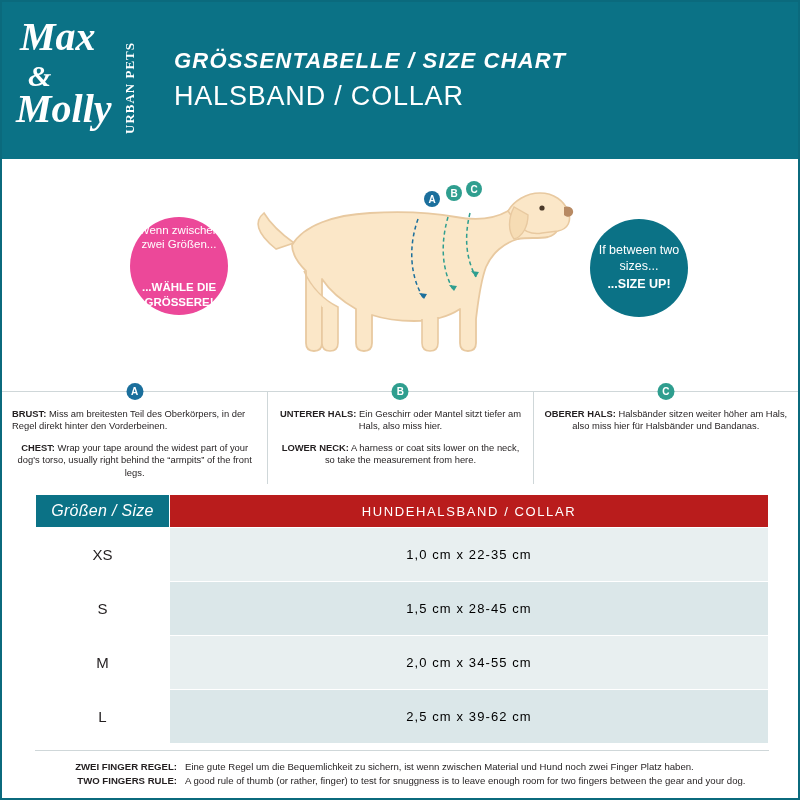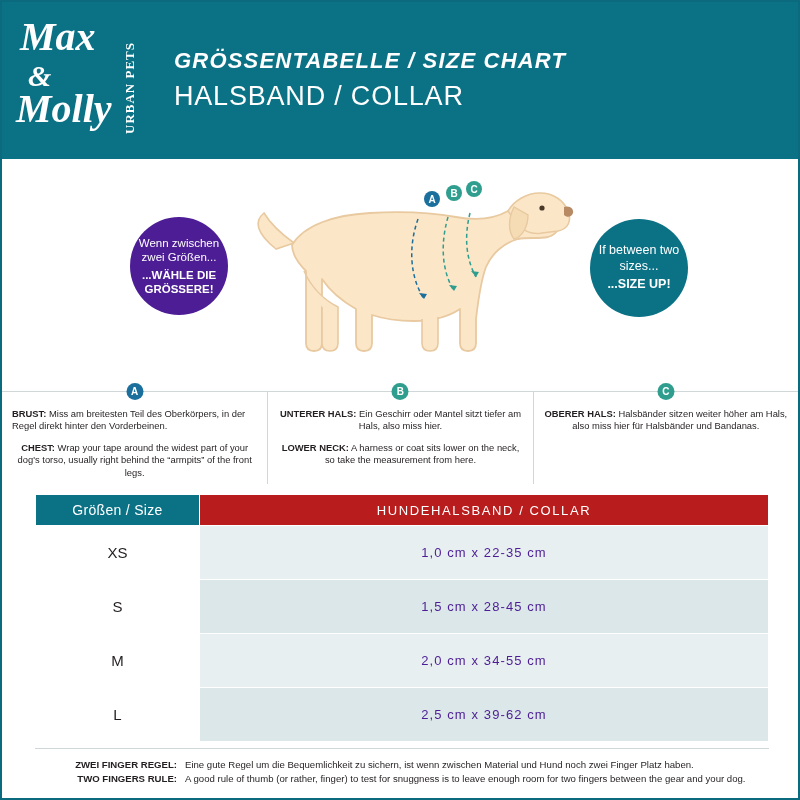--- a/index.html
+++ b/index.html
@@ -77,21 +77,22 @@
     justify-content: center;
     text-align: center;
     font-size: 11.5px;
     line-height: 1.25;
     padding: 6px;
     box-sizing: border-box;
   }
   .bubble-left {
     left: 128px;
     top: 58px;
-    background: #4c1d95;
+    background: #ec4899;
+    justify-content: space-between;
   }
   .bubble-right {
     left: 588px;
     top: 60px;
     background: #0b7286;
     font-size: 12.5px;
   }
   .bubble .b-top { font-weight: normal; }
   .bubble .b-bot { font-weight: bold; margin-top: 3px; }
 
@@ -152,25 +153,26 @@
     border-collapse: collapse;
     width: 734px;
     table-layout: fixed;
   }
   .table th, .table td {
     border: 1px solid #ffffff;
   }
   .th-size {
     background: #0b7286;
     color: #ffffff;
-    font-size: 14px;
+    font-size: 16px;
     font-weight: normal;
-    padding: 7px 15px;
+    padding: 7px 0;
     width: 133px;
     letter-spacing: .3px;
+    font-style: italic;
   }
   .th-prod {
     background: #b91c1c;
     color: #ffffff;
     font-size: 13px;
     font-weight: normal;
     letter-spacing: 1.6px;
     padding: 7px 0;
   }
   .td-size {
@@ -179,21 +181,21 @@
     font-size: 15px;
     text-align: center;
     padding: 7px 0;
     border-bottom: 1px solid #d8dfe1;
     border-left: none;
     border-right: none;
     border-top: none;
   }
   .td-val {
     background: #e8eff0;
-    color: #4c1d95;
+    color: #000000;
     font-size: 13px;
     text-align: center;
     padding: 19px 0;
     letter-spacing: 1.1px;
     border: 1px solid #ffffff;
   }
   .row-alt .td-val { background: #dbe7e9; }
 
   
   .rule {

